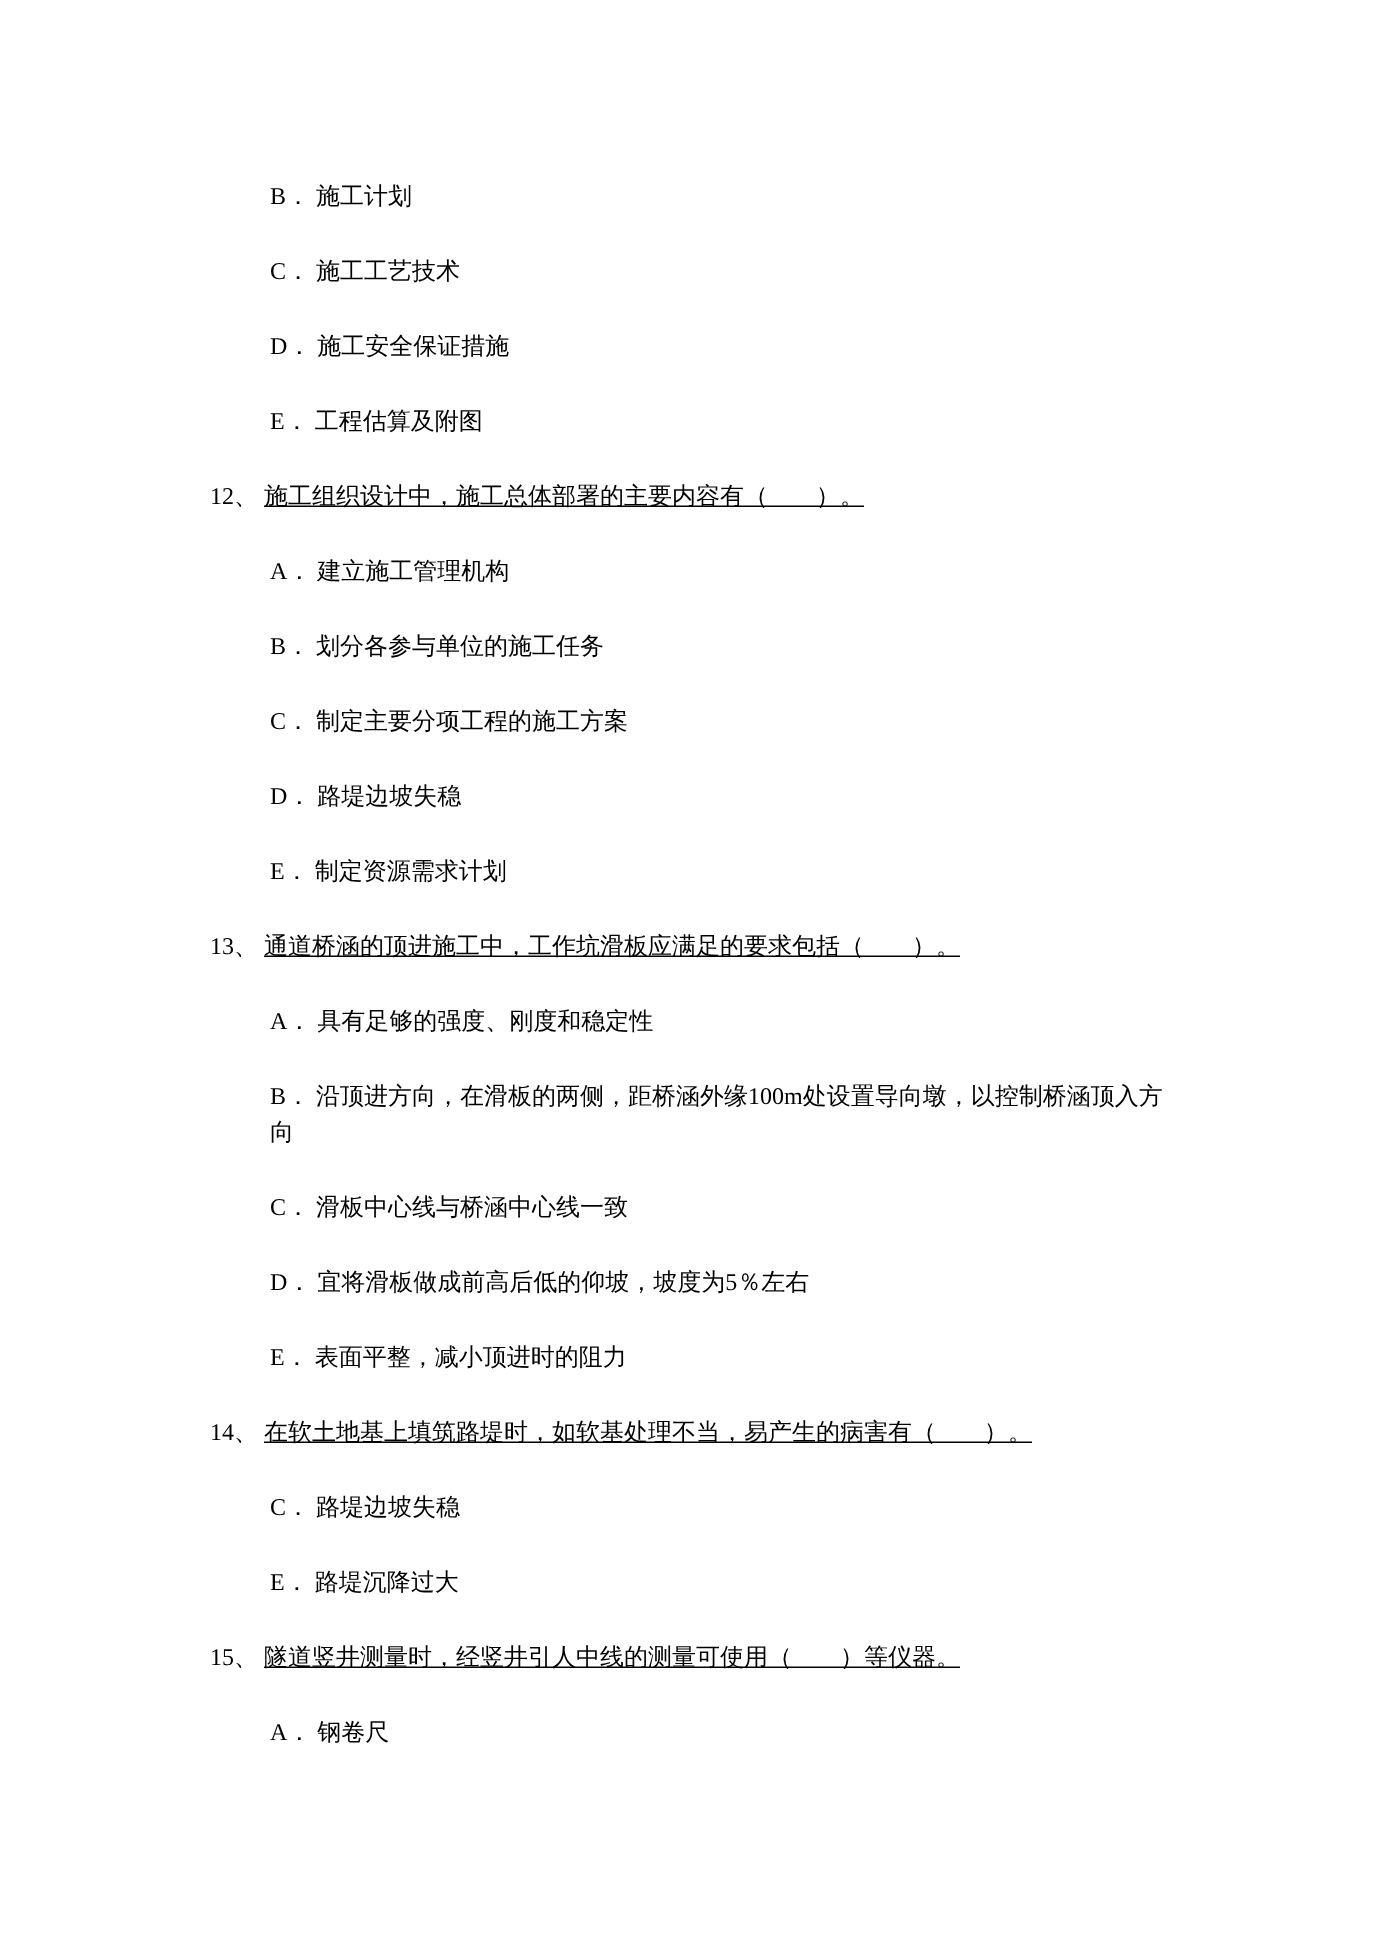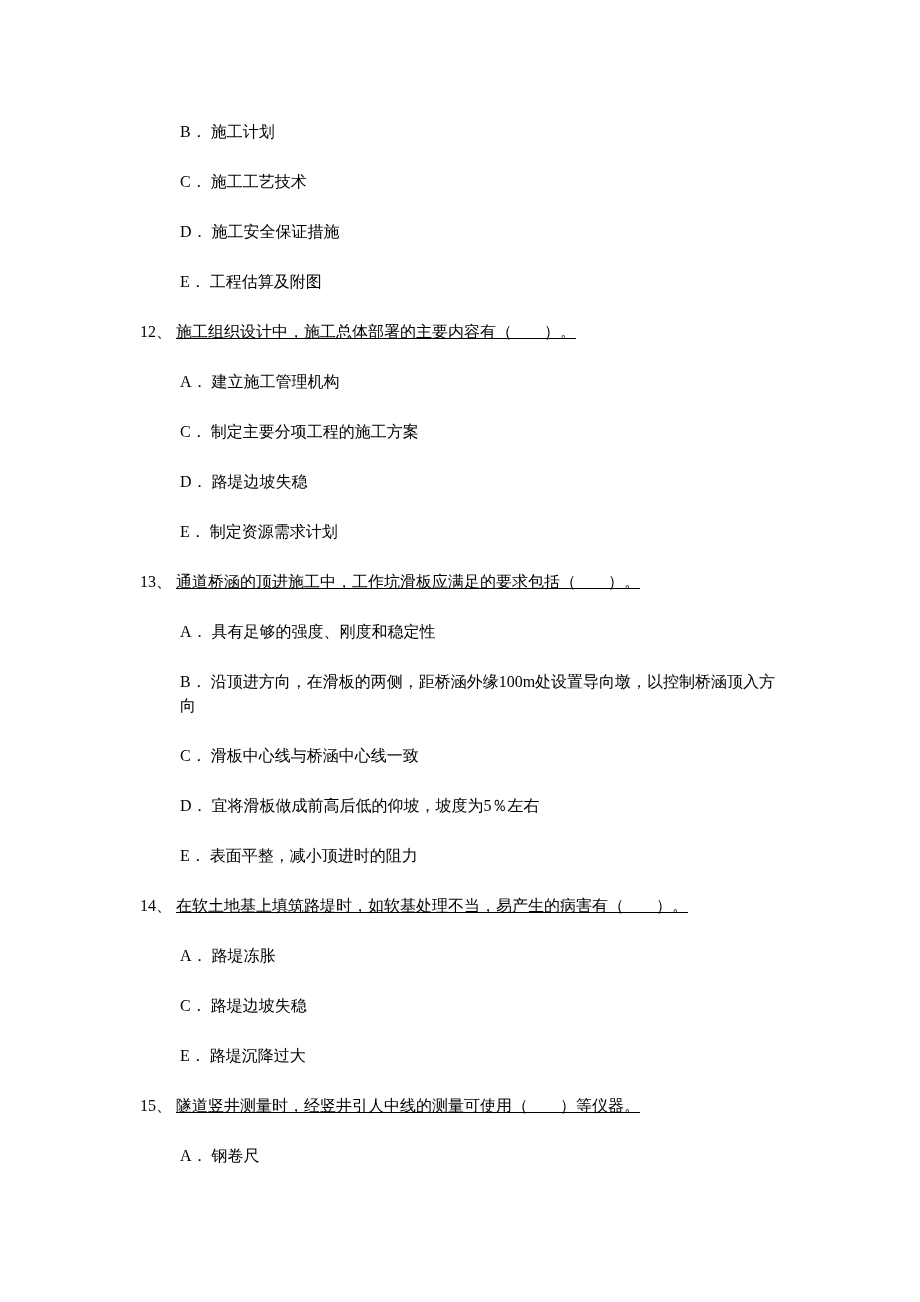--- a/index.html
+++ b/index.html
@@ -65,20 +65,24 @@
 
   <div class="question">
     <span class="num">12、</span>
     <span class="stem">施工组织设计中，施工总体部署的主要内容有（　　）。</span>
   </div>
   <div class="option">
     <span class="letter">A．</span>
     <span class="text">建立施工管理机构</span>
   </div>
   <div class="option">
+    <span class="letter">B．</span>
+    <span class="text">划分各参与单位的施工任务</span>
+  </div>
+  <div class="option">
     <span class="letter">C．</span>
     <span class="text">制定主要分项工程的施工方案</span>
   </div>
   <div class="option">
     <span class="letter">D．</span>
     <span class="text">路堤边坡失稳</span>
   </div>
   <div class="option">
     <span class="letter">E．</span>
     <span class="text">制定资源需求计划</span>
@@ -107,24 +111,20 @@
   <div class="option">
     <span class="letter">E．</span>
     <span class="text">表面平整，减小顶进时的阻力</span>
   </div>
 
   <div class="question">
     <span class="num">14、</span>
     <span class="stem">在软土地基上填筑路堤时，如软基处理不当，易产生的病害有（　　）。</span>
   </div>
   <div class="option">
-    <span class="letter">A．</span>
-    <span class="text">路堤冻胀</span>
-  </div>
-  <div class="option">
     <span class="letter">C．</span>
     <span class="text">路堤边坡失稳</span>
   </div>
   <div class="option">
     <span class="letter">E．</span>
     <span class="text">路堤沉降过大</span>
   </div>
 
   <div class="question">
     <span class="num">15、</span>

